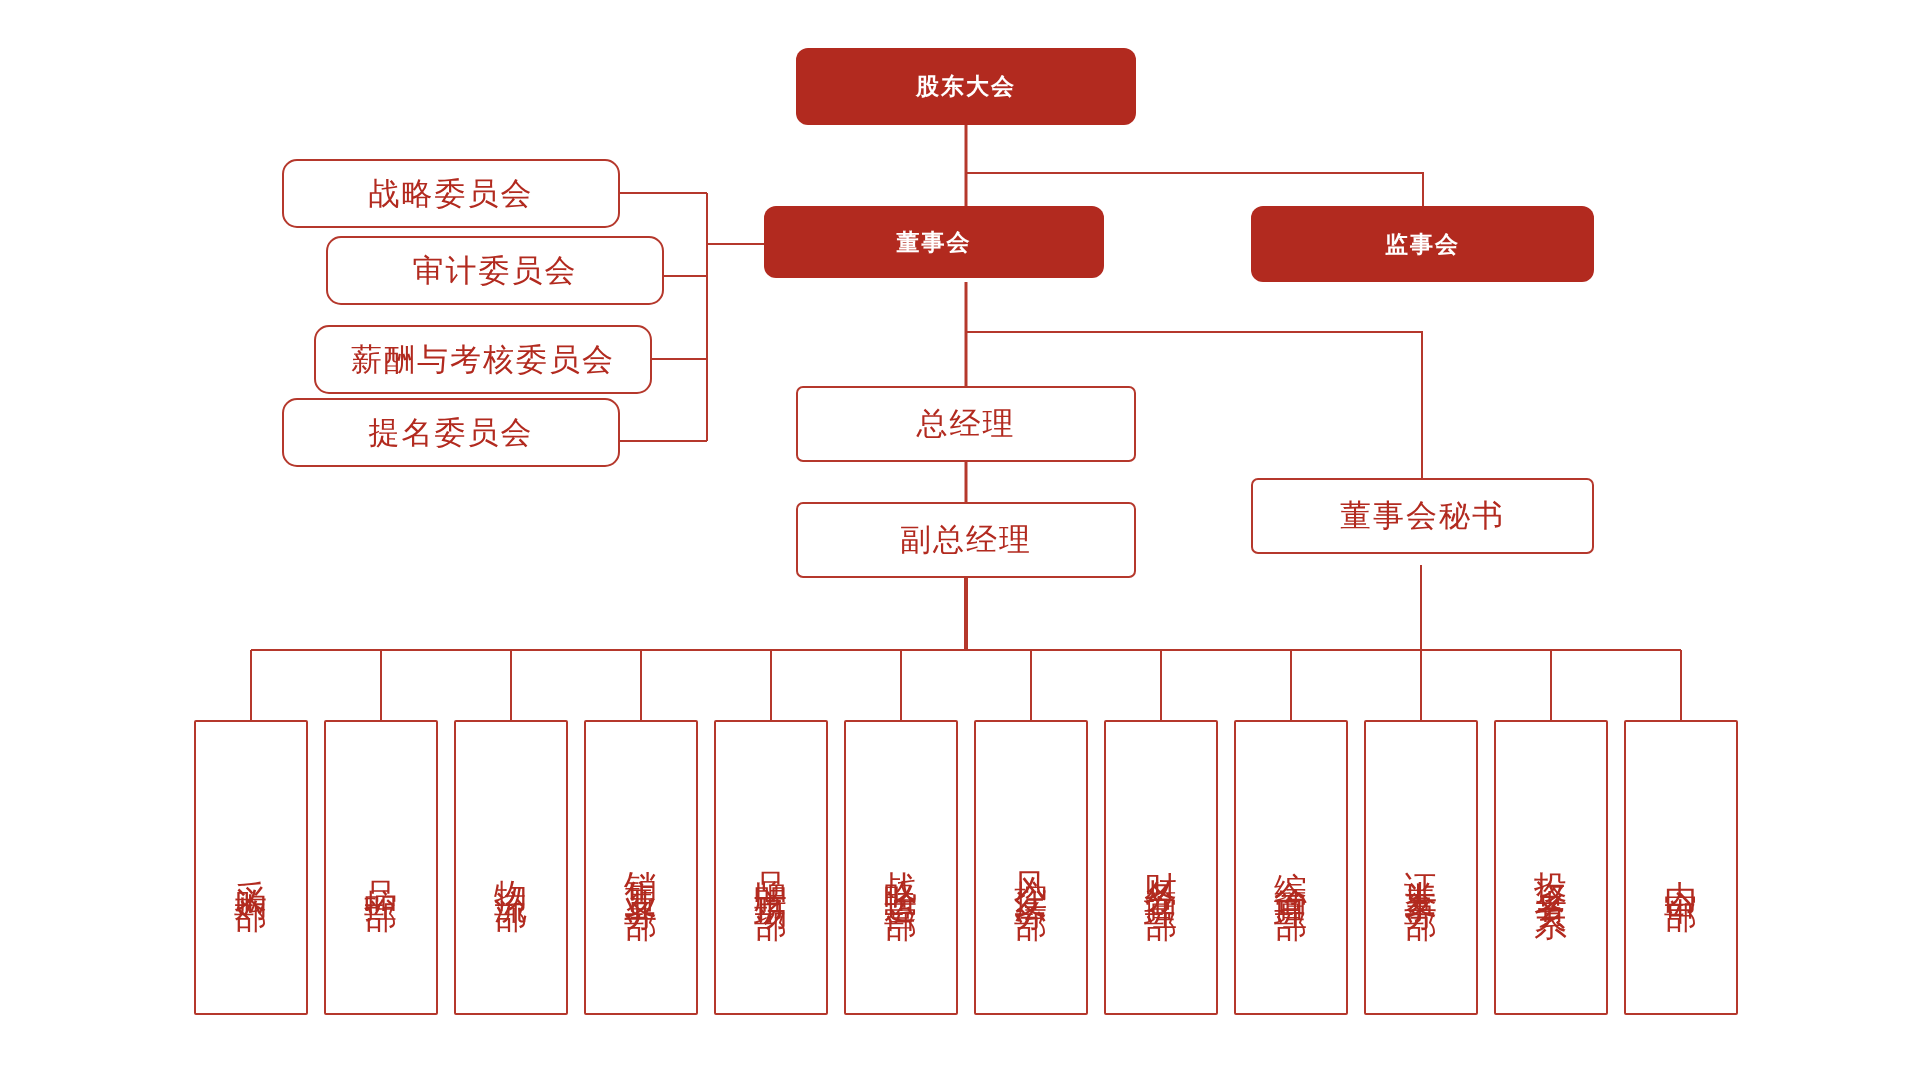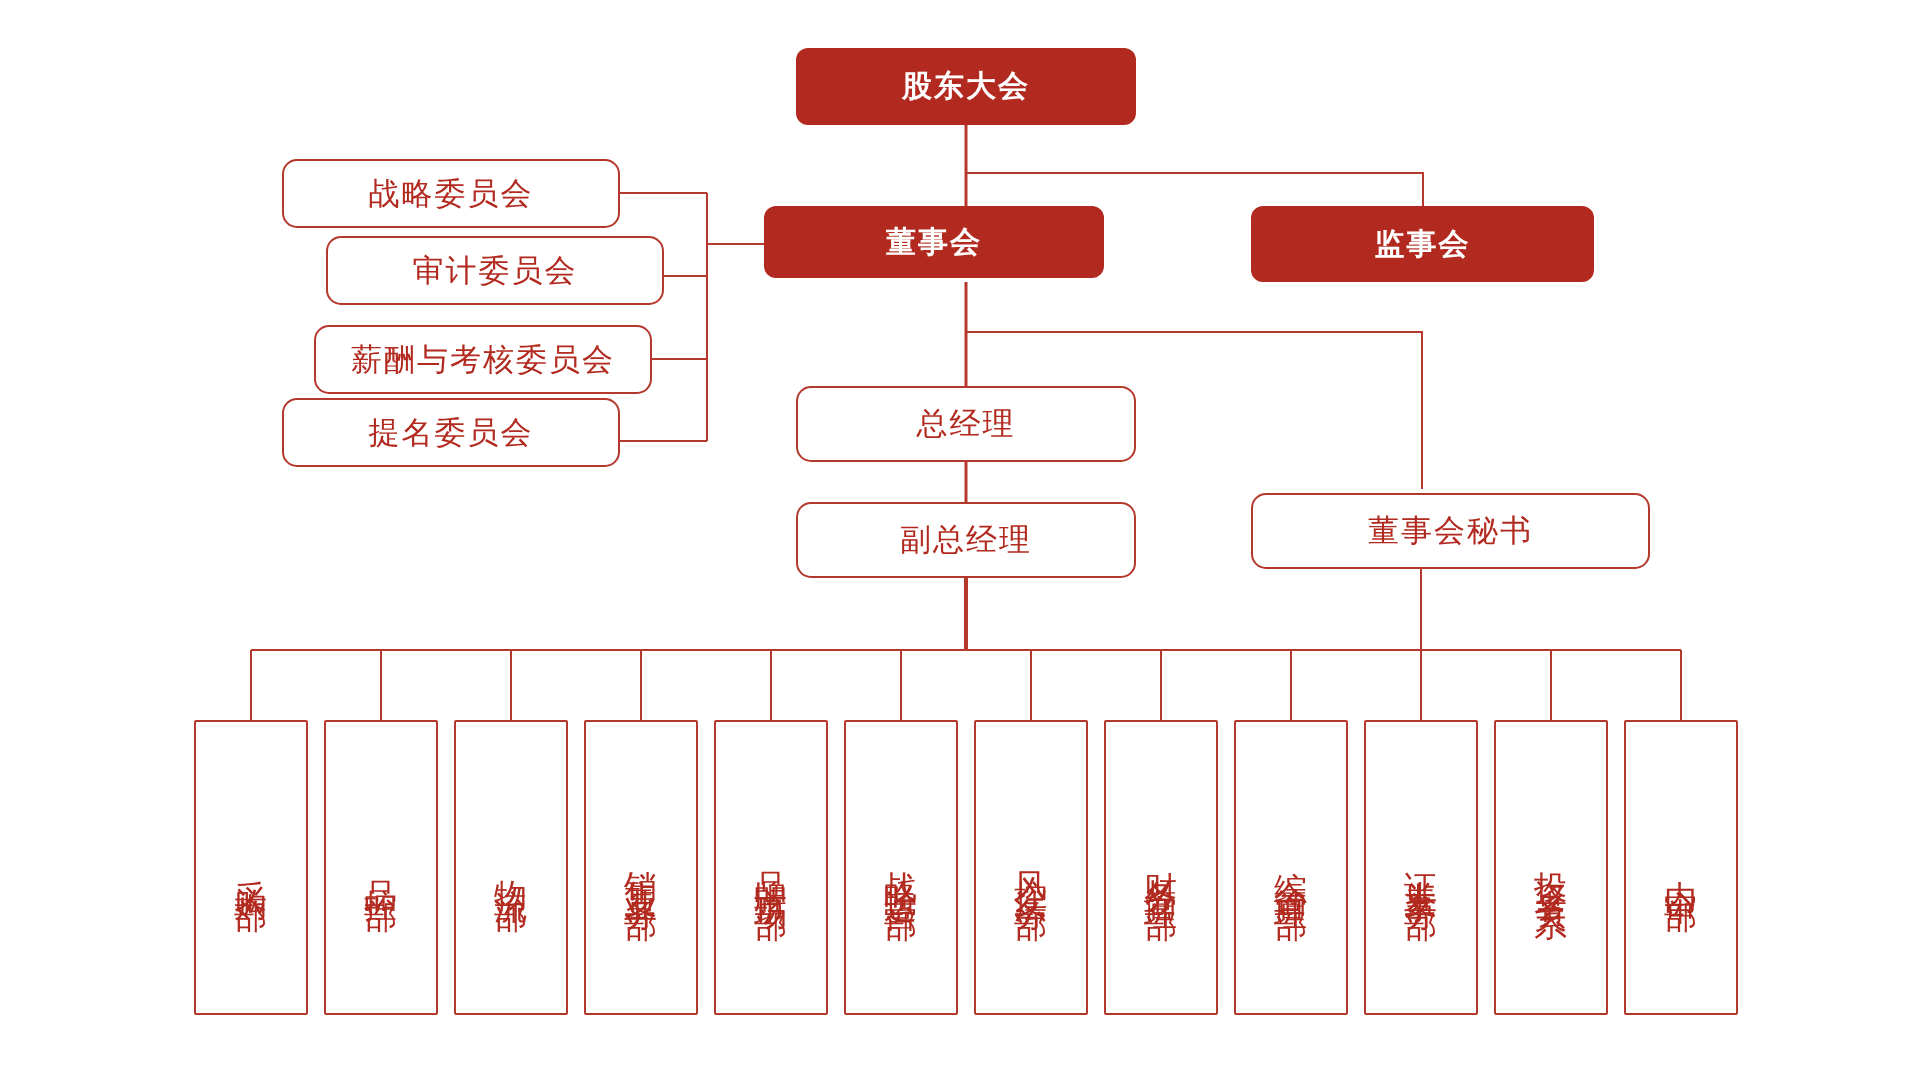--- a/index.html
+++ b/index.html
@@ -28,29 +28,29 @@
     align-items: center;
     justify-content: center;
     box-sizing: border-box;
     text-align: center;
     white-space: nowrap;
   }
   .node.filled {
     background: #B22A1F;
     color: #ffffff;
     border-radius: 12px;
-    font-size: 30px;
+    font-size: 23px;
     font-weight: 700;
     letter-spacing: 2px;
   }
   .node.outline {
     background: #ffffff;
     border: 2px solid #B5382C;
     color: #B22A1F;
-    border-radius: 15px;
+    border-radius: 7px;
     font-size: 31px;
     font-weight: 500;
     letter-spacing: 2px;
   }
   .node.committee {
     left: 282px;
     width: 338px;
     height: 69px;
     border-radius: 15px;
   }
@@ -122,21 +122,21 @@
 
   <div class="node filled" style="left:1251px; top:206px; width:343px; height:76px;">监事会</div>
   <div class="node outline committee" style="top:236px;margin-left:44px;">审计委员会</div>
   <div class="node outline committee" style="top:325px;margin-left:32px;">薪酬与考核委员会</div>
   <div class="node outline committee" style="top:398px;">提名委员会</div>
 
   <div class="node outline" style="left:796px; top:386px; width:340px; height:76px;">总经理</div>
 
   <div class="node outline" style="left:796px; top:502px; width:340px; height:76px;text-align:right;">副总经理</div>
 
-  <div class="node outline" style="left:1251px; top:493px; width:399px; height:76px;">董事会秘书</div>
+  <div class="node outline" style="left:1251px; top:478px; width:343px; height:76px;">董事会秘书</div>
 
   <div class="node outline department" style="left:194px;">
       <span class="vtext">采购部</span>
     </div>
   <div class="node outline department" style="left:324px;">
       <span class="vtext">品控部</span>
     </div>
   <div class="node outline department" style="left:454px;">
       <span class="vtext">物流部</span>
     </div>

